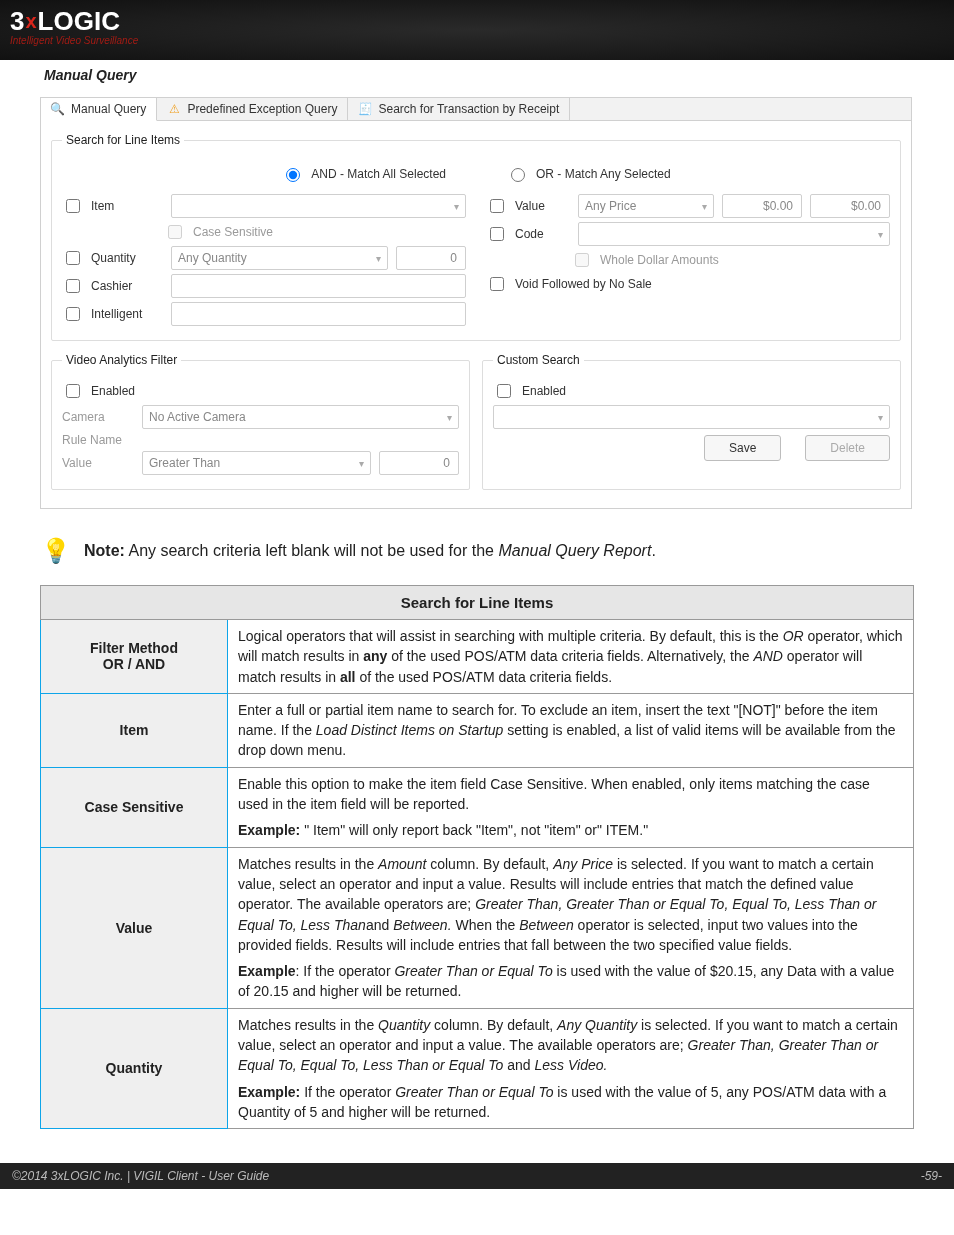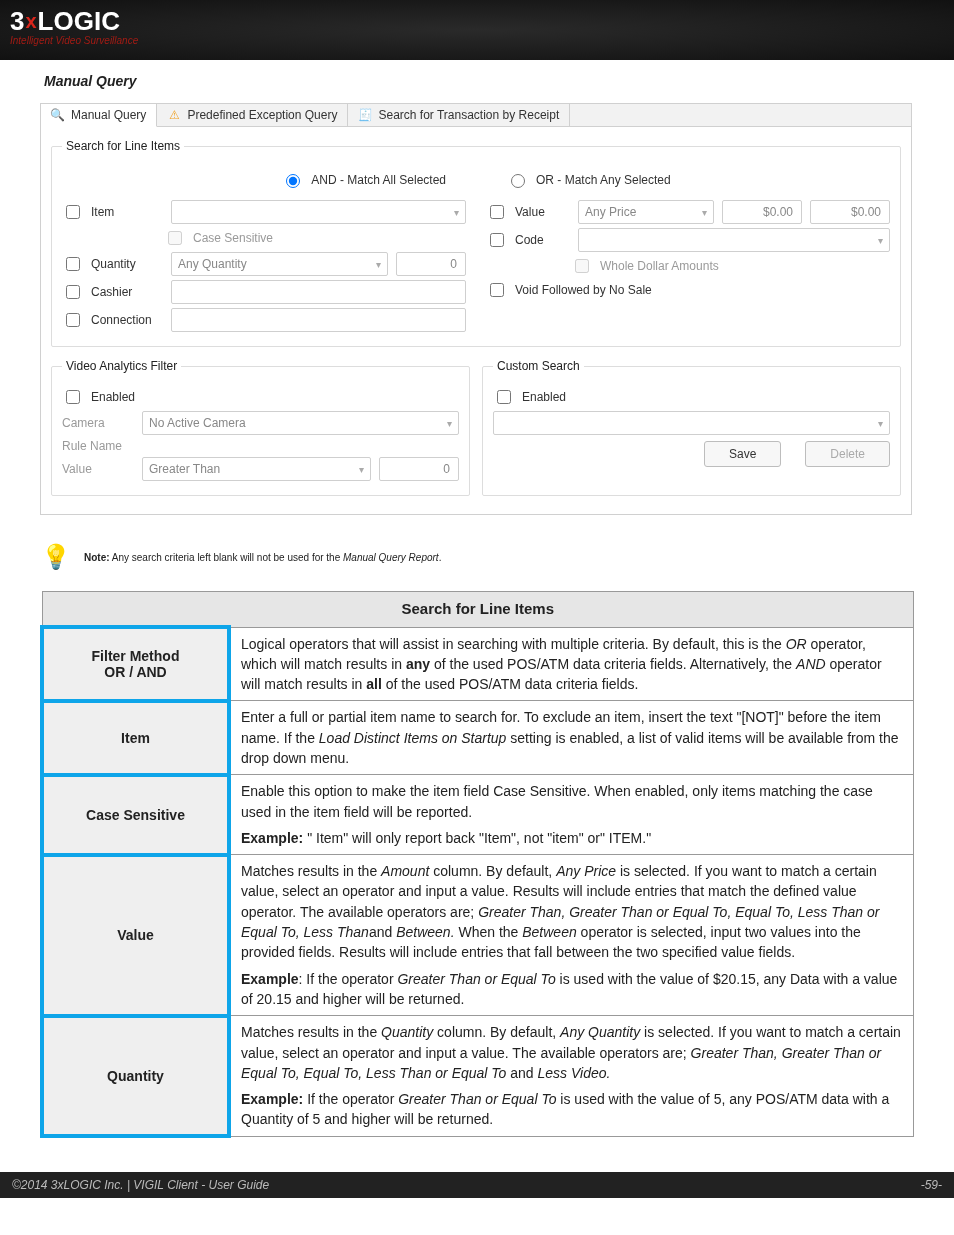--- a/index.html
+++ b/index.html
@@ -25,21 +25,21 @@
     letter-spacing: 0;
     font-family: Arial, sans-serif;
   }
   .logo .x { color: #d9261c; font-size: 20px; vertical-align: 2px; padding:0 1px;}
   .tagline {
     color: #a21b14;
     font-size: 10px;
     margin-top: -2px;
     font-style: italic;
   }
-  .content { padding: 13px 40px 10px 40px; }
+  .content { padding: 7px 40px 10px 40px; }
 
   .section-title {
     font-weight: bold;
     font-style: italic;
     font-size: 14px;
     margin: 0 0 14px 4px;
   }
 
   
   .dialog {
@@ -101,41 +101,41 @@
     display:inline-flex; align-items:center; justify-content:center;
   }
   .btn.disabled { color:#aaa; }
 
   .note-row { display:flex; align-items:center; gap:12px; margin:26px 0 18px 0; }
   .bulb-icon {
     width:32px; height:32px;
     display:inline-flex; align-items:center; justify-content:center;
     font-size:24px;
   }
-  .note-text { font-size:10px; }
+  .note-text { font-size:16px; }
   .note-text b { font-weight:bold; }
   .note-text i { font-style:italic; }
 
   
   table.reftable {
     width: 100%;
     border-collapse: collapse;
     font-size: 14px;
   }
   table.reftable th.header {
     background:#e6e6e6;
     border:1px solid #999;
     text-align:center;
     font-weight:bold;
     padding:8px;
     font-size:15px;
   }
   table.reftable td.keycell {
     background:#efefef;
-    border:4px solid #0ea5e9;
+    border:1px solid #0ea5e9;
     text-align:center;
     font-weight:bold;
     width:187px;
     padding:8px 10px;
     vertical-align:middle;
   }
   table.reftable td.valcell {
     border:1px solid #999;
     padding:6px 10px;
     line-height:1.45;
@@ -225,21 +225,21 @@
                   <span>0</span>
                 </div>
             </div>
             <div class="row">
               <input type="checkbox" class="chk" style="">
               <span class="lbl">Cashier</span>
               <div class="txt" style="flex:1; padding-right:6px;"></div>
             </div>
             <div class="row">
               <input type="checkbox" class="chk" style="">
-              <span class="lbl">Connection</span>
+              <span class="lbl">Intelligent</span>
               <div class="txt" style="flex:1; padding-right:6px;"></div>
             </div>
           </div>
 
           <div style="flex:1;">
             <div class="row">
               <input type="checkbox" class="chk" style="">
               <span class="lbl" style="width:55px;">Value</span>
               <div class="dd" style="flex:1;">
                   <span>Any Price</span>

